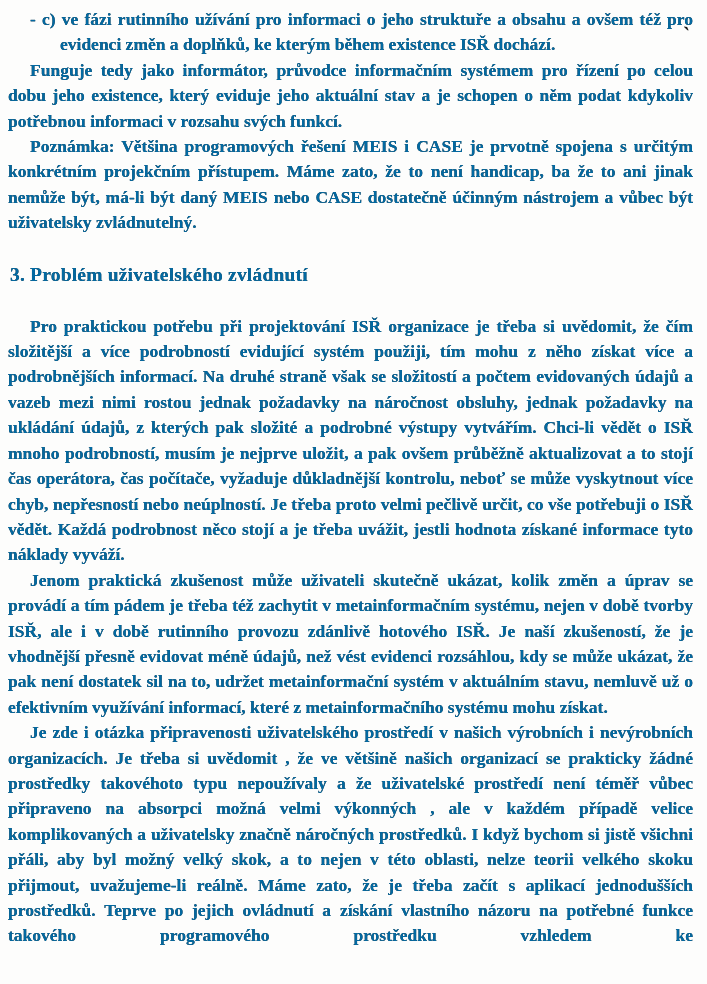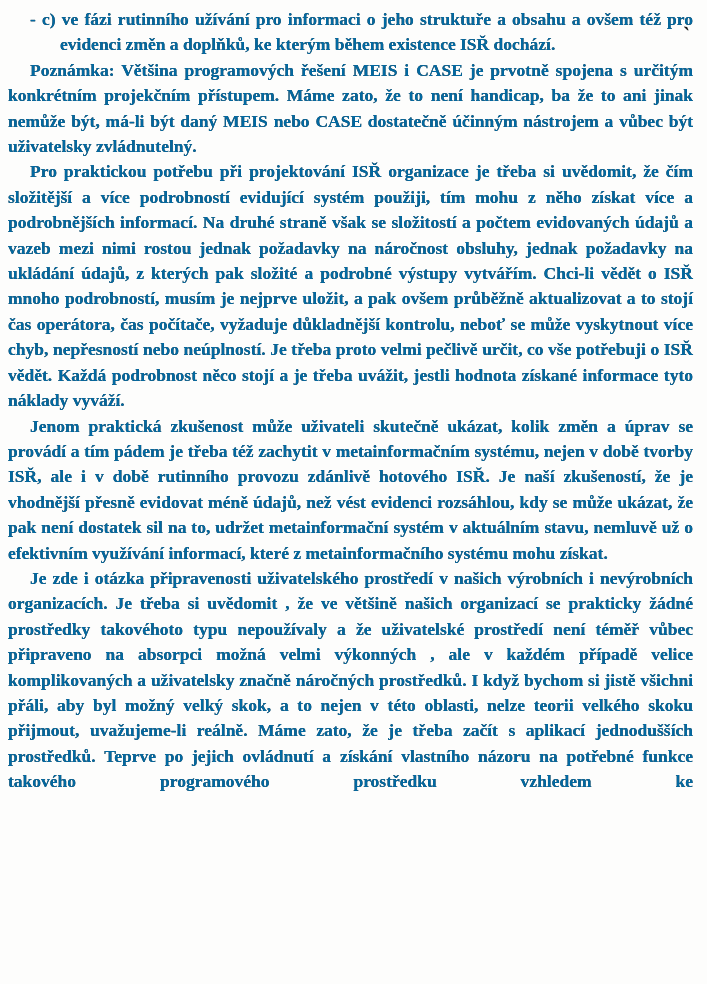--- a/index.html
+++ b/index.html
@@ -57,23 +57,25 @@
   }
 </style>
 </head>
 <body>
 
 <div class="page">
   <div class="doc-text">
 
     <div class="item-c"><span>- c)</span> <span>ve fázi rutinního užívání pro informaci o jeho struktuře a obsahu a ovšem též pro evidenci změn a doplňků, ke kterým během existence ISŘ dochází.</span></div>
 
+    <p class="para">Funguje tedy jako informátor, průvodce informačním systémem pro řízení po celou dobu jeho existence, který eviduje jeho aktuální stav a je schopen o něm podat kdykoliv potřebnou informaci v rozsahu svých funkcí.</p>
 
     <p class="para">Poznámka: Většina programových řešení MEIS i CASE je prvotně spojena s určitým konkrétním projekčním přístupem. Máme zato, že to není handicap, ba že to ani jinak nemůže být, má-li být daný MEIS nebo CASE dostatečně účinným nástrojem a vůbec být uživatelsky zvládnutelný.</p>
 
+    <h2 class="heading">3. Problém uživatelského zvládnutí</h2>
 
     <p class="para">Pro praktickou potřebu při projektování ISŘ organizace je třeba si uvědomit, že čím složitější a více podrobností evidující systém použiji, tím mohu z něho získat více a podrobnějších informací. Na druhé straně však se složitostí a počtem evidovaných údajů a vazeb mezi nimi rostou jednak požadavky na náročnost obsluhy, jednak požadavky na ukládání údajů, z kterých pak složité a podrobné výstupy vytvářím. Chci-li vědět o ISŘ mnoho podrobností, musím je nejprve uložit, a pak ovšem průběžně aktualizovat a to stojí čas operátora, čas počítače, vyžaduje důkladnější kontrolu, neboť se může vyskytnout více chyb, nepřesností nebo neúplností. Je třeba proto velmi pečlivě určit, co vše potřebuji o ISŘ vědět. Každá podrobnost něco stojí a je třeba uvážit, jestli hodnota získané informace tyto náklady vyváží.</p>
 
     <p class="para">Jenom praktická zkušenost může uživateli skutečně ukázat, kolik změn a úprav se provádí a tím pádem je třeba též zachytit v metainformačním systému, nejen v době tvorby ISŘ, ale i v době rutinního provozu zdánlivě hotového ISŘ. Je naší zkušeností, že je vhodnější přesně evidovat méně údajů, než vést evidenci rozsáhlou, kdy se může ukázat, že pak není dostatek sil na to, udržet metainformační systém v aktuálním stavu, nemluvě už o efektivním využívání informací, které z metainformačního systému mohu získat.</p>
 
     <p class="para continues">Je zde i otázka připravenosti uživatelského prostředí v našich výrobních i nevýrobních organizacích. Je třeba si uvědomit , že ve většině našich organizací se prakticky žádné prostředky takovéhoto typu nepoužívaly a že uživatelské prostředí není téměř vůbec připraveno na absorpci možná velmi výkonných , ale v každém případě velice komplikovaných a uživatelsky značně náročných prostředků. I když bychom si jistě všichni přáli, aby byl možný velký skok, a to nejen v této oblasti, nelze teorii velkého skoku přijmout, uvažujeme-li reálně. Máme zato, že je třeba začít s aplikací jednodušších prostředků. Teprve po jejich ovládnutí a získání vlastního názoru na potřebné funkce takového programového prostředku vzhledem ke</p>
 
   </div>
 
   <span class="artifact">`</span>

